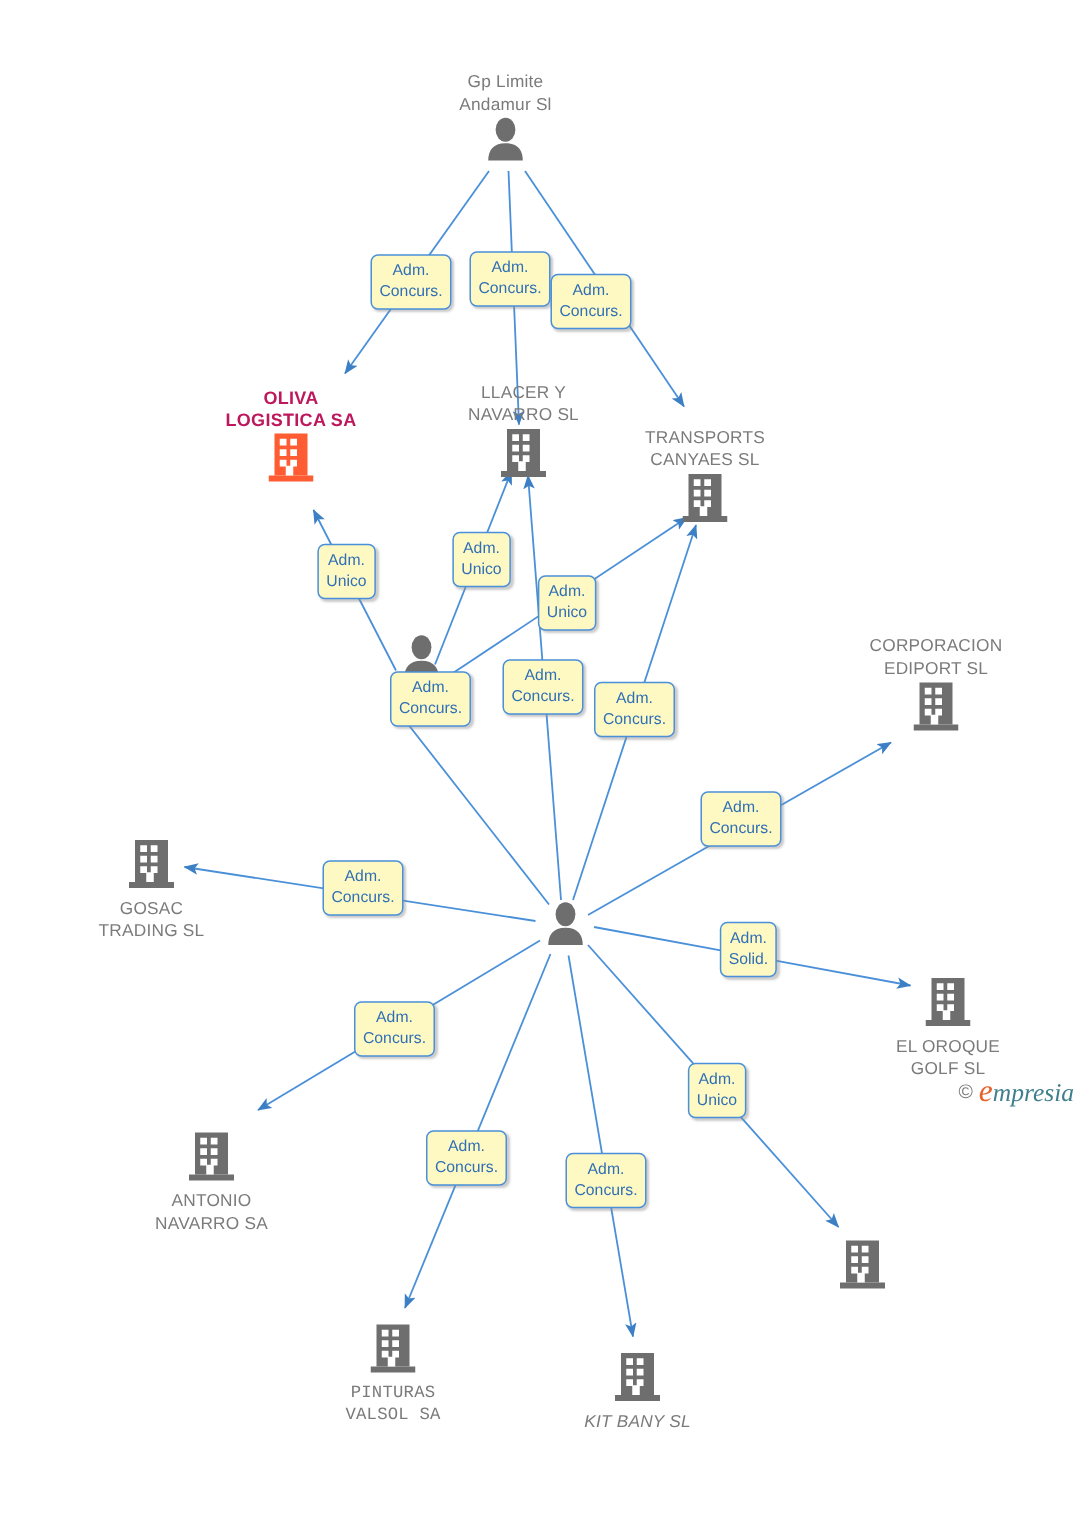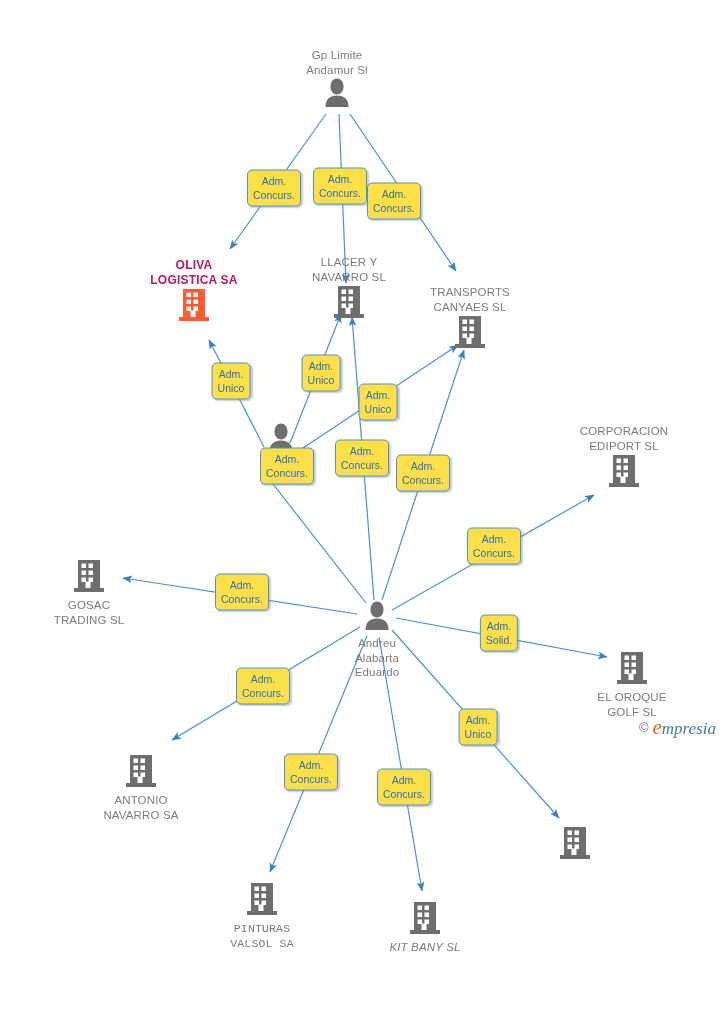--- a/index.html
+++ b/index.html
@@ -51,21 +51,21 @@
   }
   .node-icon {
     display: block;
     margin: 1px auto 0 auto;
   }
   .node.label-below .node-icon {
     margin: 0 auto 1px auto;
   }
   .edge-label {
     position: absolute;
-    background: #fde047;
+    background: #fef9c3;
     border: 1.3px solid #4a90d9;
     border-radius: 5px;
     color: #2f6fb5;
     font-size: 10.5px;
     line-height: 13.5px;
     text-align: center;
     padding: 4px 5px 4px 5px;
     box-shadow: 1.5px 1.5px 1.5px rgba(140,140,140,0.45);
     white-space: pre-line;
     transform: translate(-50%, -50%);
@@ -193,43 +193,40 @@
             <rect x="0" y="29" width="30" height="4" fill="#6e6e6e"></rect>
             <rect x="7.5" y="4.5" width="4.5" height="4.5" fill="#ffffff"></rect>
             <rect x="14.5" y="4.5" width="4.5" height="4.5" fill="#ffffff"></rect>
             <rect x="7.5" y="11.5" width="4.5" height="4.5" fill="#ffffff"></rect>
             <rect x="14.5" y="11.5" width="4.5" height="4.5" fill="#ffffff"></rect>
             <rect x="7.5" y="18.5" width="4.5" height="4.5" fill="#ffffff"></rect>
             <rect x="14.5" y="18.5" width="4.5" height="4.5" fill="#ffffff"></rect>
             <rect x="11.5" y="22.5" width="5" height="6.5" fill="#ffffff"></rect>
           </svg></span>
       </div>
-      <div class="node label-below" style="left: 89px; top: 559px;">
+      <div class="node label-below" style="left: 101px; top: 559px;">
         <span class="node-icon"><svg width="30" height="34" viewBox="0 0 30 34" xmlns="http://www.w3.org/2000/svg">
             <rect x="4" y="1" width="22" height="28" fill="#6e6e6e"></rect>
             <rect x="0" y="29" width="30" height="4" fill="#6e6e6e"></rect>
             <rect x="7.5" y="4.5" width="4.5" height="4.5" fill="#ffffff"></rect>
             <rect x="14.5" y="4.5" width="4.5" height="4.5" fill="#ffffff"></rect>
             <rect x="7.5" y="11.5" width="4.5" height="4.5" fill="#ffffff"></rect>
             <rect x="14.5" y="11.5" width="4.5" height="4.5" fill="#ffffff"></rect>
             <rect x="7.5" y="18.5" width="4.5" height="4.5" fill="#ffffff"></rect>
             <rect x="14.5" y="18.5" width="4.5" height="4.5" fill="#ffffff"></rect>
             <rect x="11.5" y="22.5" width="5" height="6.5" fill="#ffffff"></rect>
           </svg></span>
         <div class="node-label">GOSAC
 TRADING SL</div>
       </div>
       <div class="node label-below" style="left: 377px; top: 601px;">
         <span class="node-icon"><svg width="28" height="30" viewBox="0 0 28 30" xmlns="http://www.w3.org/2000/svg">
             <ellipse cx="14" cy="8.5" rx="6.6" ry="8" fill="#6e6e6e"></ellipse>
             <path d="M14 17.5 C5.5 17.5 2.5 22.5 2.5 29 L25.5 29 C25.5 22.5 22.5 17.5 14 17.5 Z" fill="#6e6e6e"></path>
           </svg></span>
-        <div class="node-label">Andreu
-Alabarta
-Eduardo</div>
       </div>
       <div class="node label-below" style="left: 632px; top: 651px;">
         <span class="node-icon"><svg width="30" height="34" viewBox="0 0 30 34" xmlns="http://www.w3.org/2000/svg">
             <rect x="4" y="1" width="22" height="28" fill="#6e6e6e"></rect>
             <rect x="0" y="29" width="30" height="4" fill="#6e6e6e"></rect>
             <rect x="7.5" y="4.5" width="4.5" height="4.5" fill="#ffffff"></rect>
             <rect x="14.5" y="4.5" width="4.5" height="4.5" fill="#ffffff"></rect>
             <rect x="7.5" y="11.5" width="4.5" height="4.5" fill="#ffffff"></rect>
             <rect x="14.5" y="11.5" width="4.5" height="4.5" fill="#ffffff"></rect>
             <rect x="7.5" y="18.5" width="4.5" height="4.5" fill="#ffffff"></rect>

